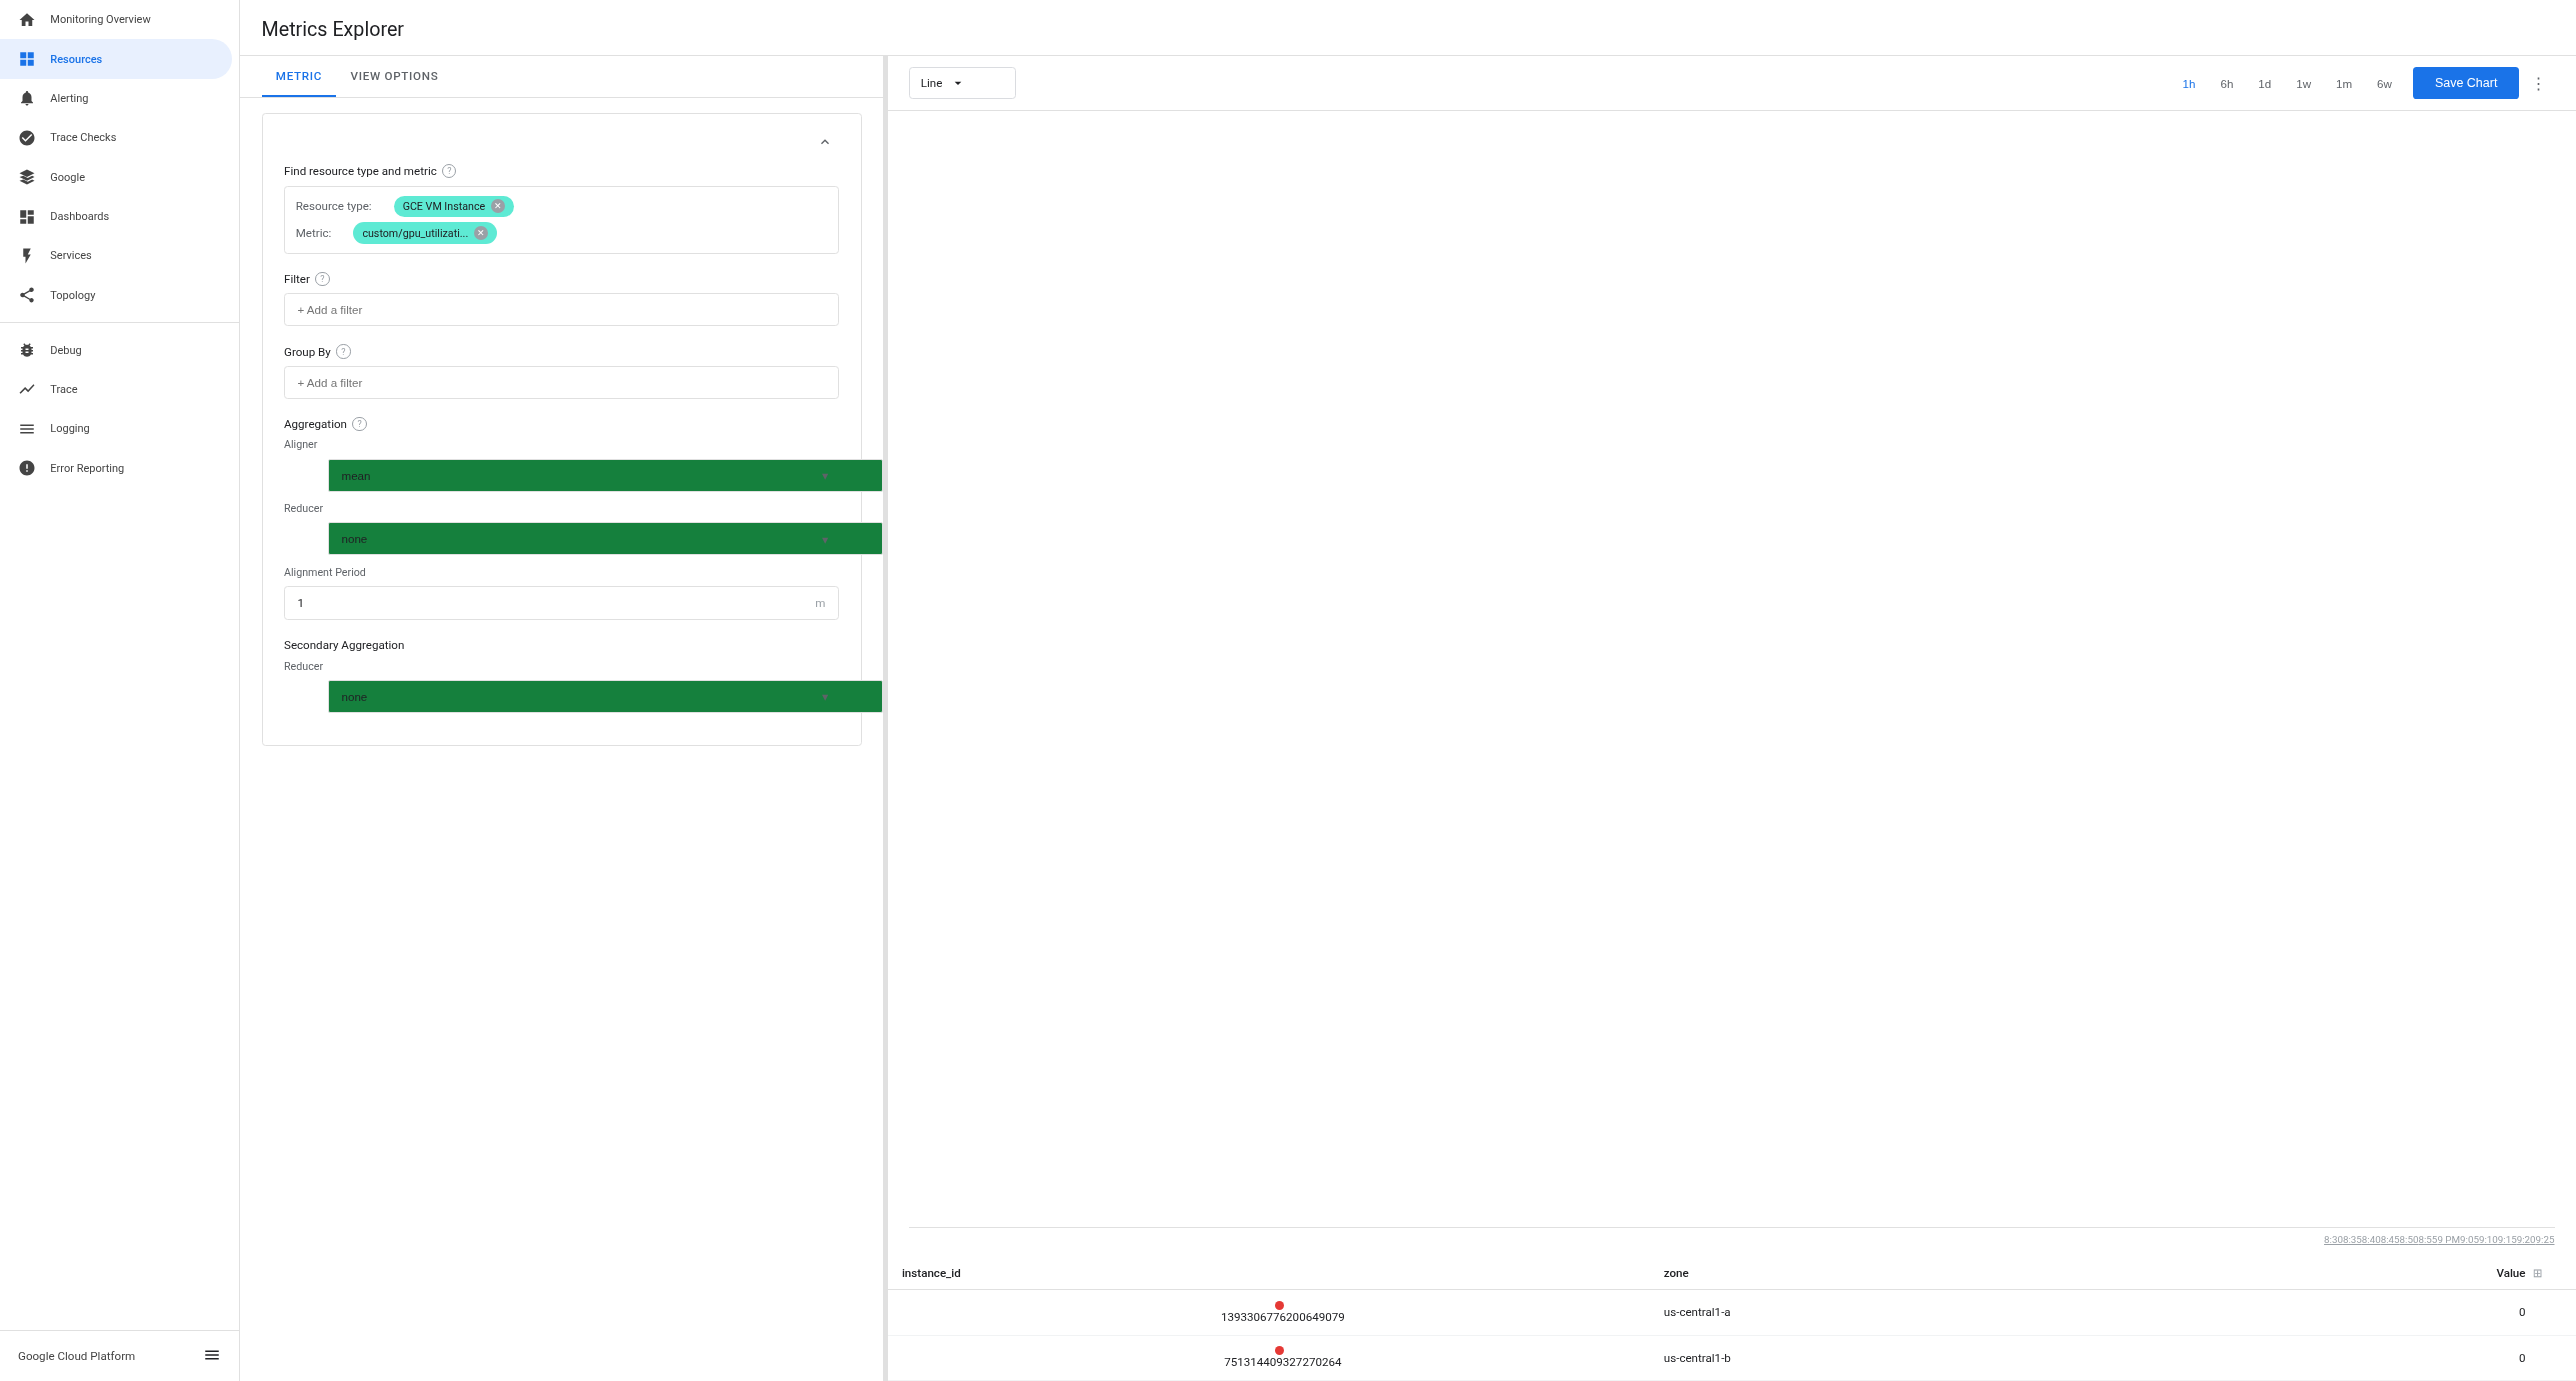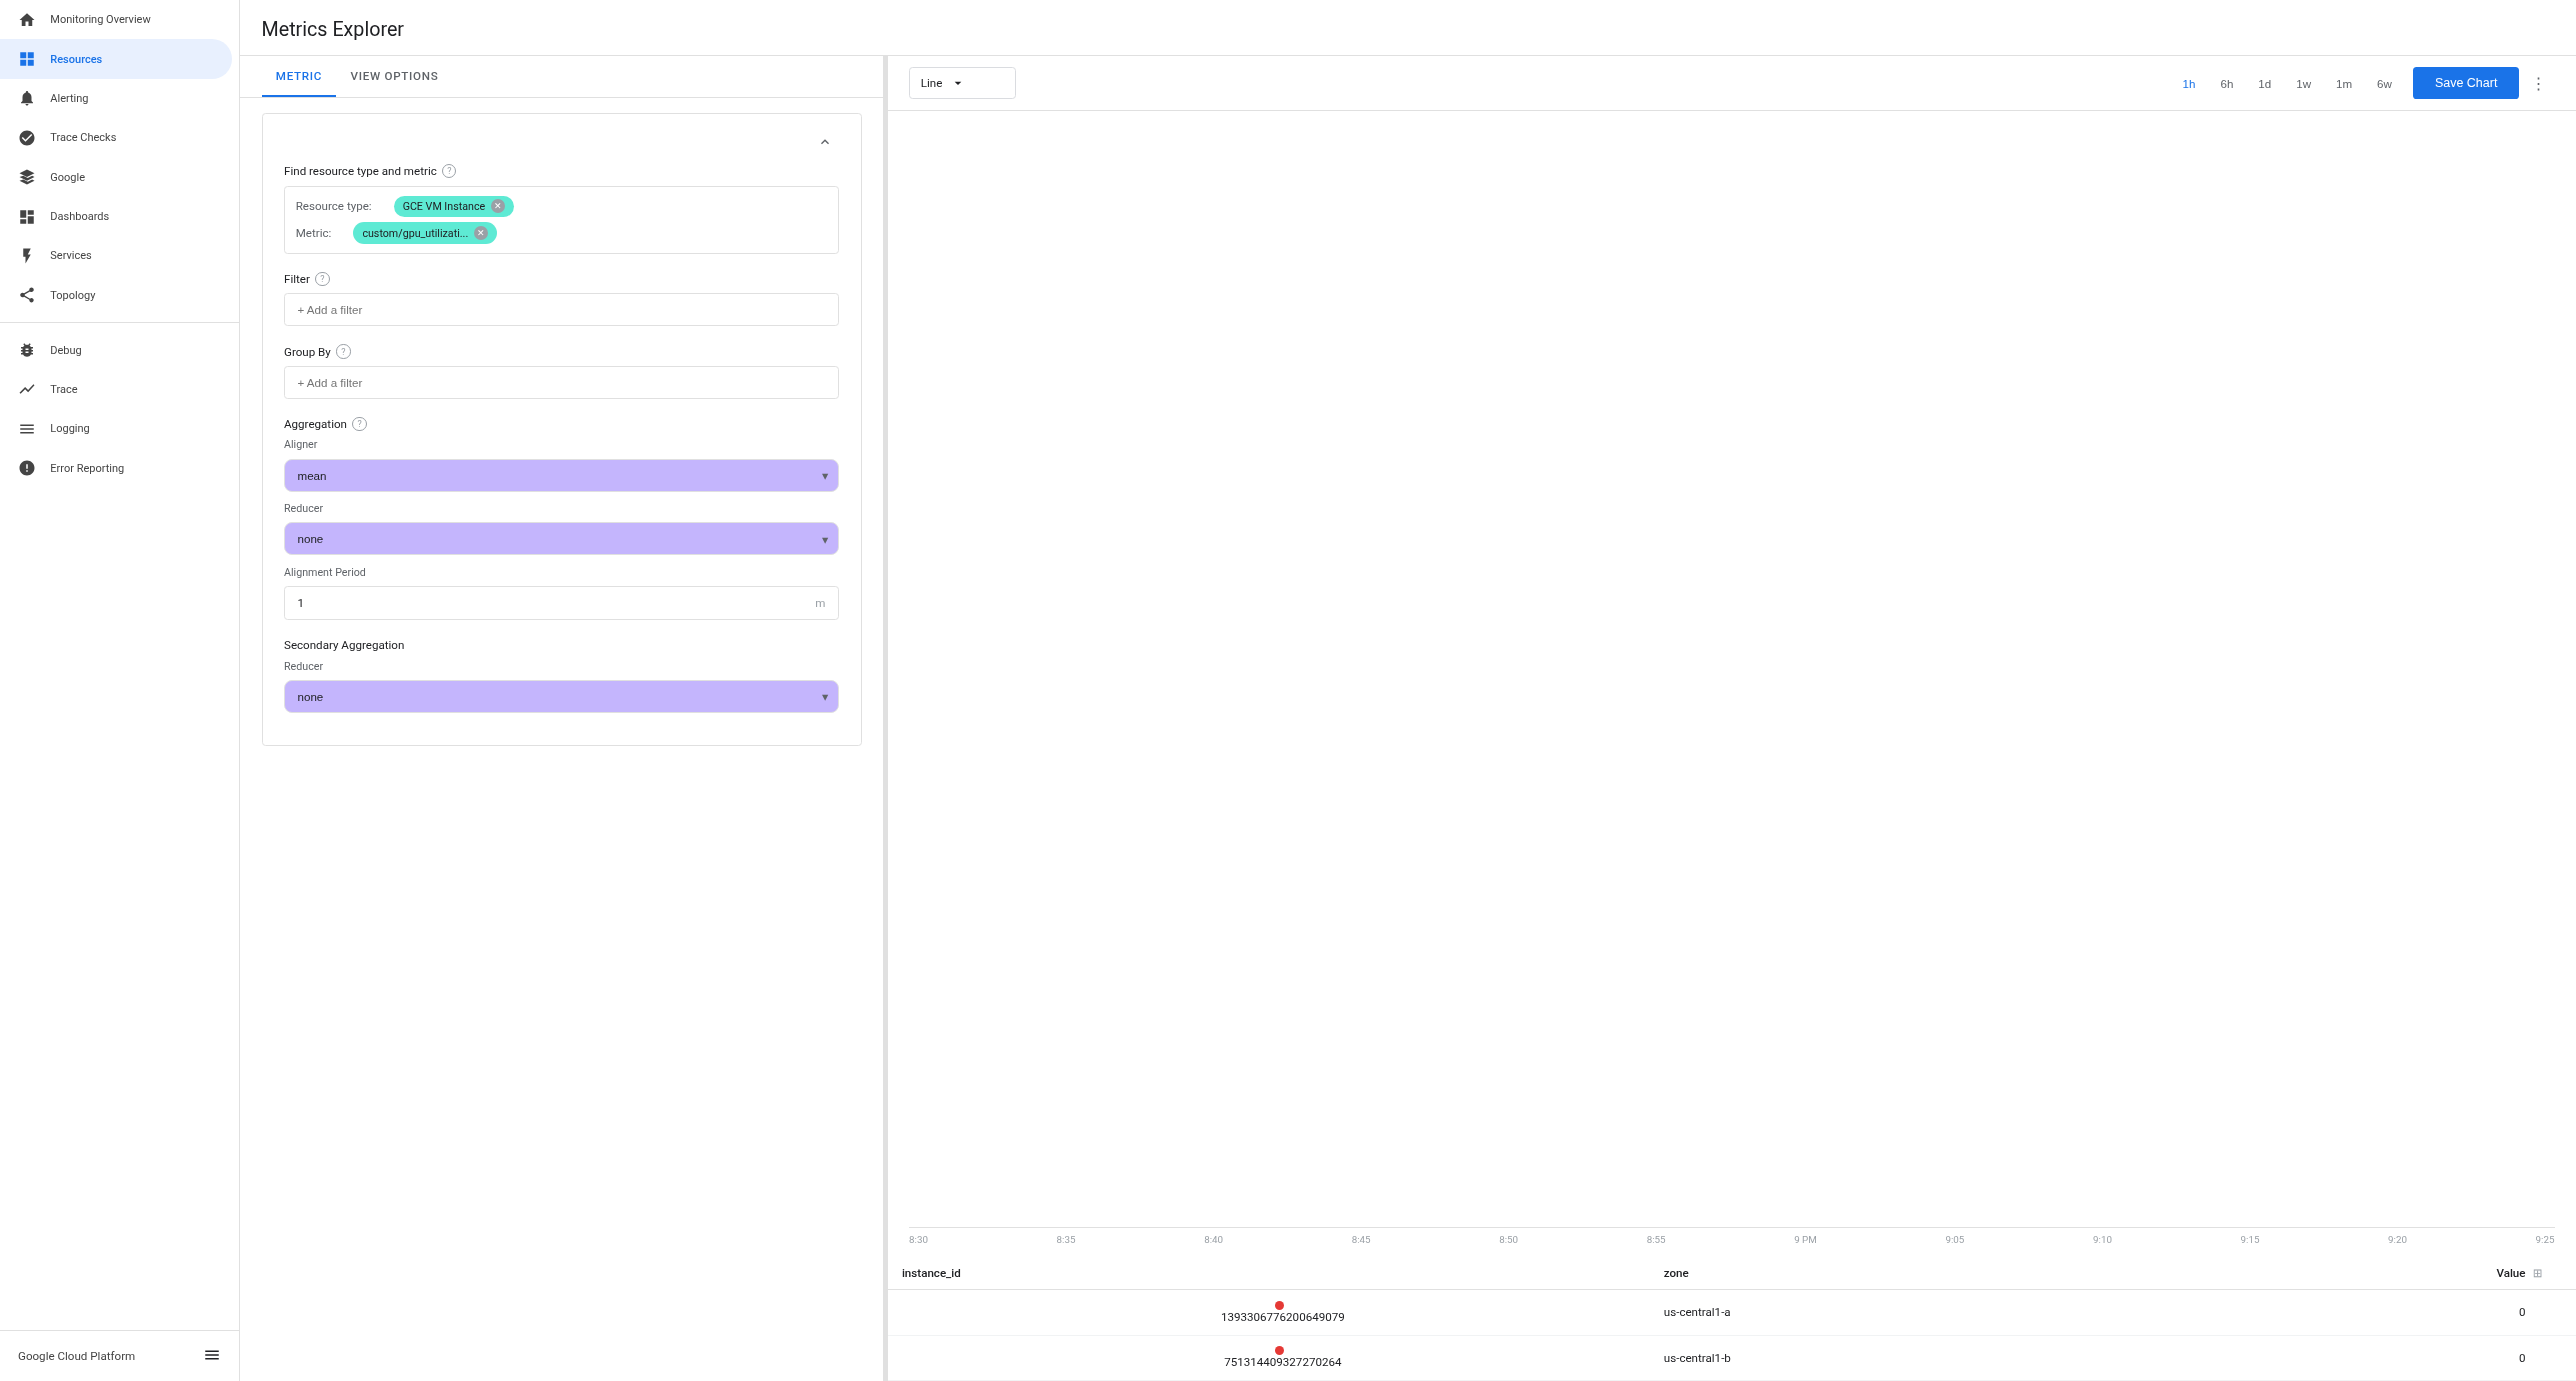--- a/index.html
+++ b/index.html
@@ -178,28 +178,29 @@
       padding: 9px 12.5px;
       font-size: 11.6px;
       color: #9aa0a6;
       outline: none;
       cursor: pointer;
     }
 
     .select-field {
       width: 100%;
       border: 0.9px solid #e0e0e0;
-      border-radius: 8px;
+      border-radius: 2px;
       padding: 9px 12.5px;
       font-size: 11.6px;
       color: #202124;
-      background: #c4b5fd;
+      background: #15803d;
       appearance: none;
       cursor: pointer;
       outline: none;
+      margin-left: 44px;
     }
     .select-wrapper {
       position: relative;
     }
     .select-wrapper::after {
       content: '▾';
       position: absolute;
       right: 10.7px;
       top: 50%;
       transform: translateY(-50%);
@@ -292,24 +293,25 @@
       display: flex;
       flex-direction: column;
     }
     .chart-canvas {
       flex: 1;
       border-bottom: 0.9px solid #e0e0e0;
       position: relative;
     }
     .chart-x-axis {
       display: flex;
-      justify-content: space-between;
+      justify-content: flex-end;
       padding: 5.4px 0;
       font-size: 9.8px;
       color: #9aa0a6;
+      text-decoration: underline;
     }
 
     
     .data-table {
       margin-top: 7.2px;
     }
     .table-header {
       display: grid;
       grid-template-columns: 1fr 1fr 107px 29px;
       padding: 9px 14.3px;

